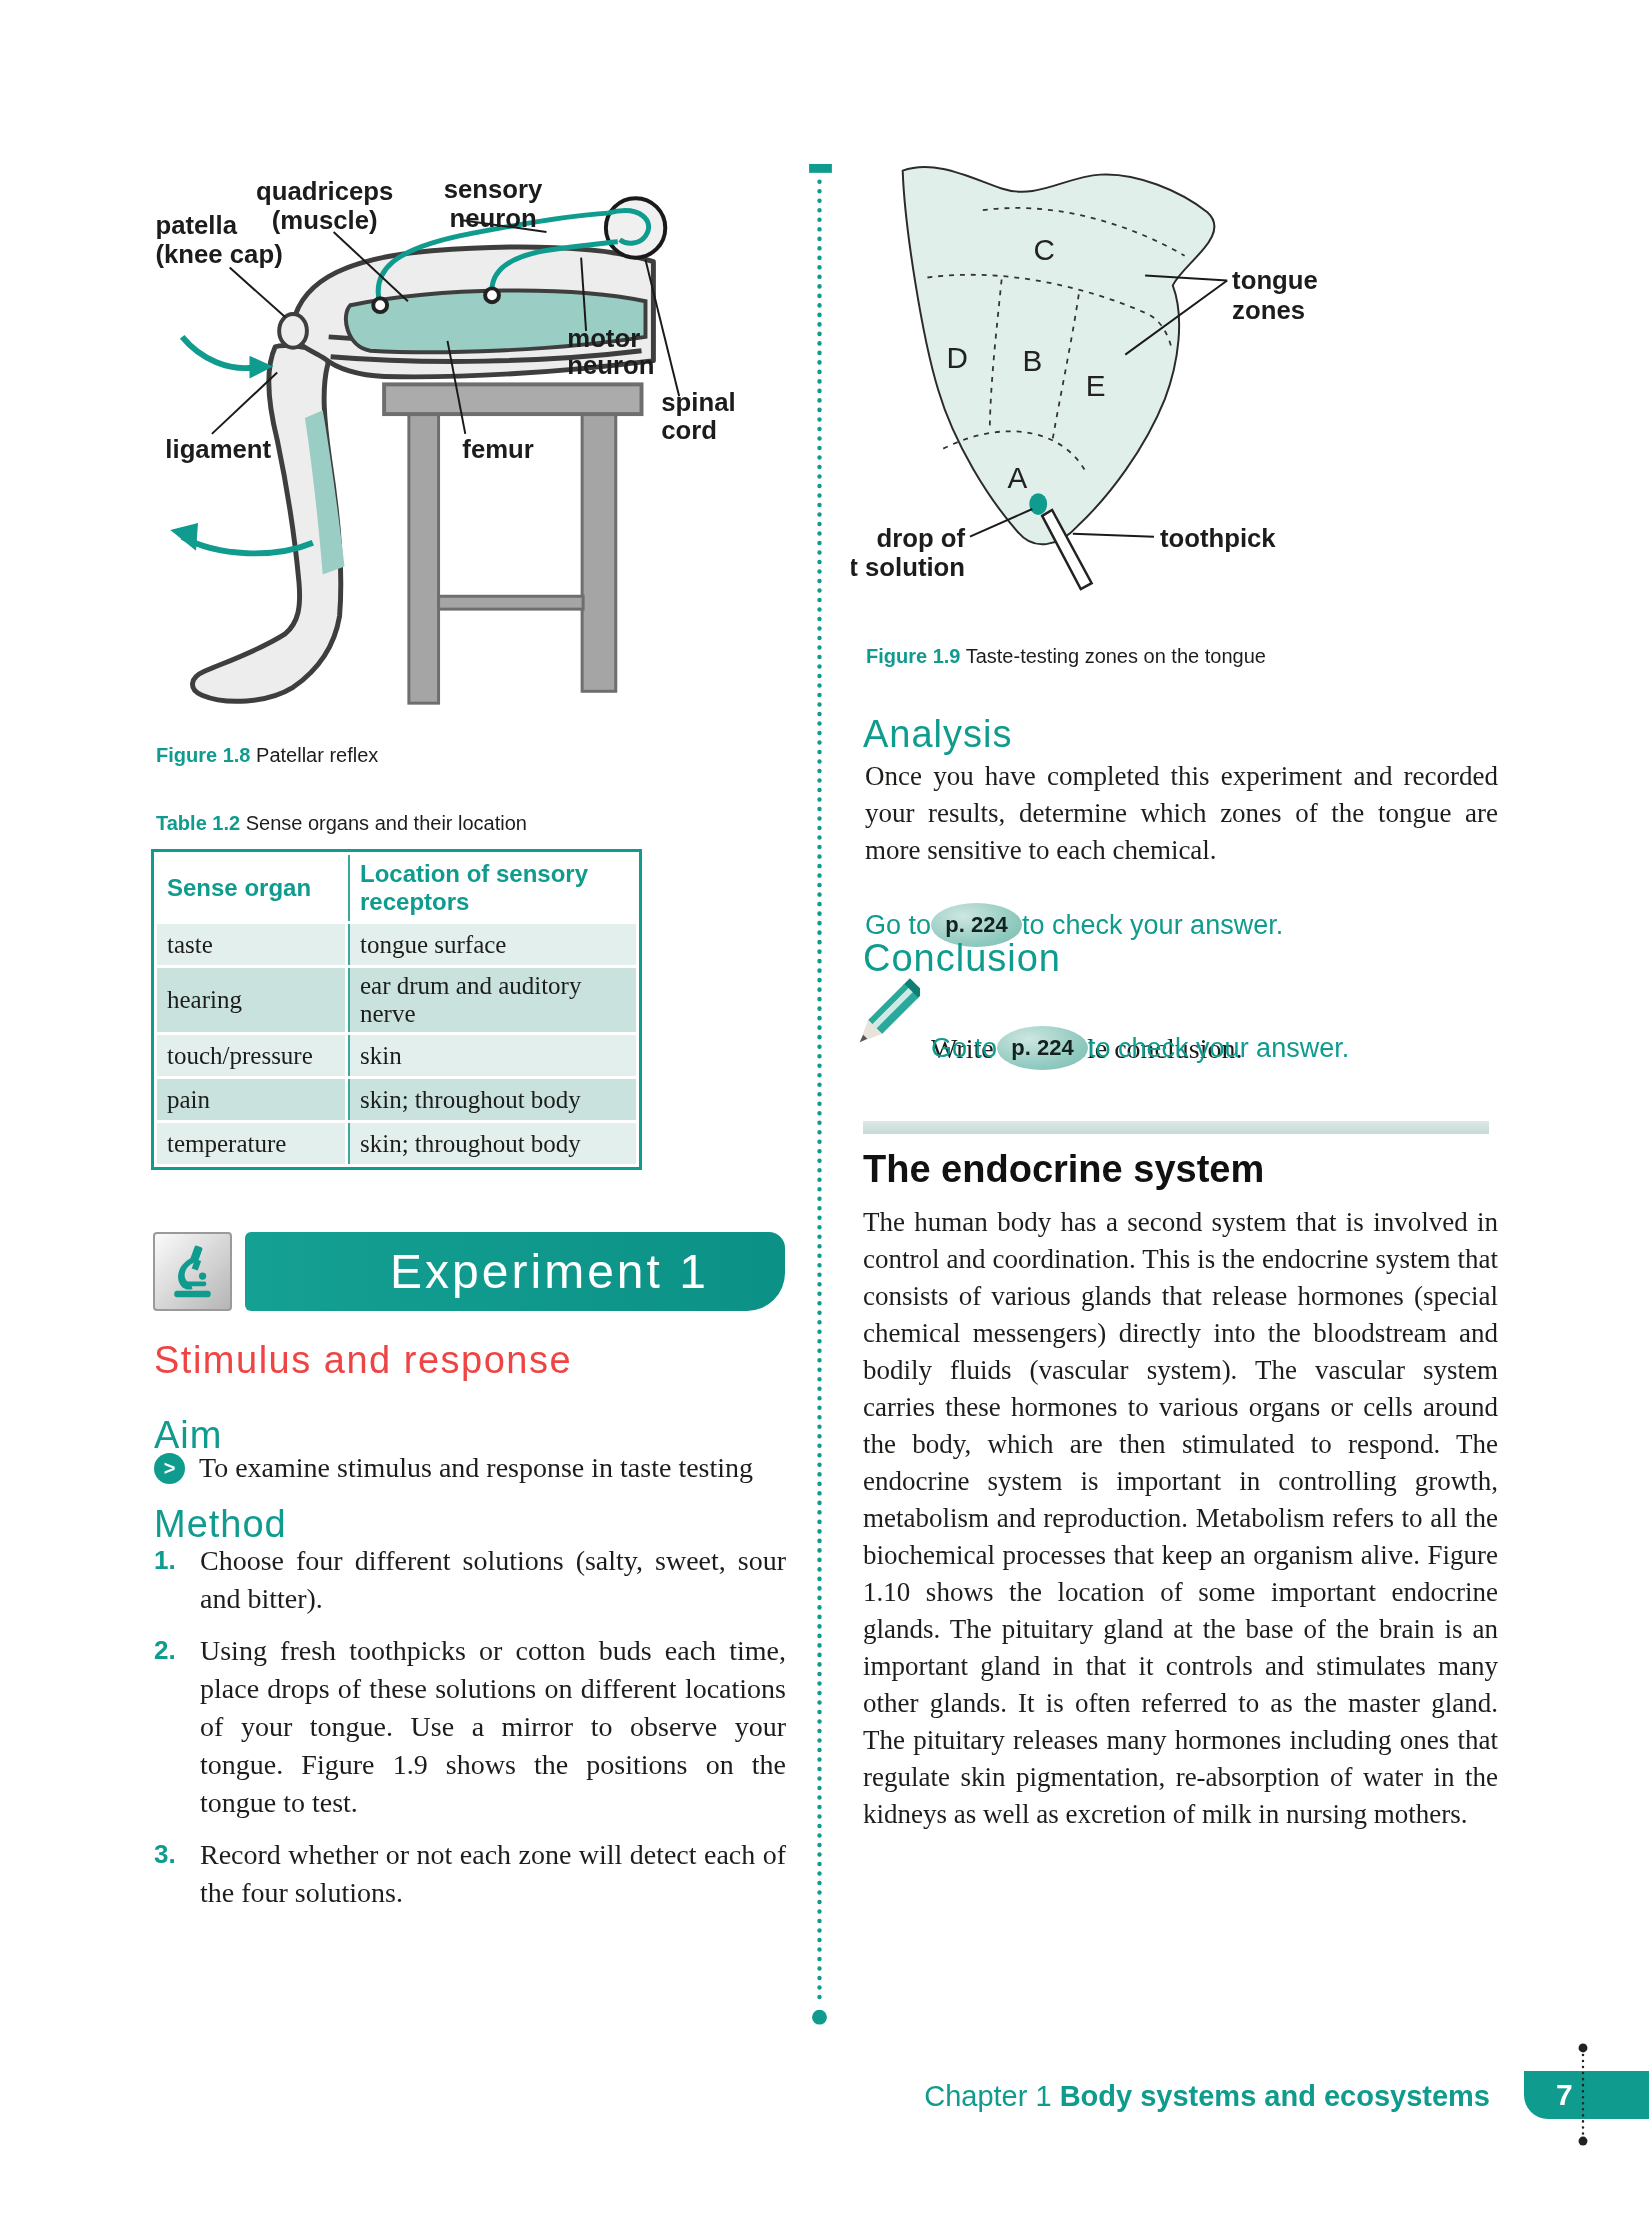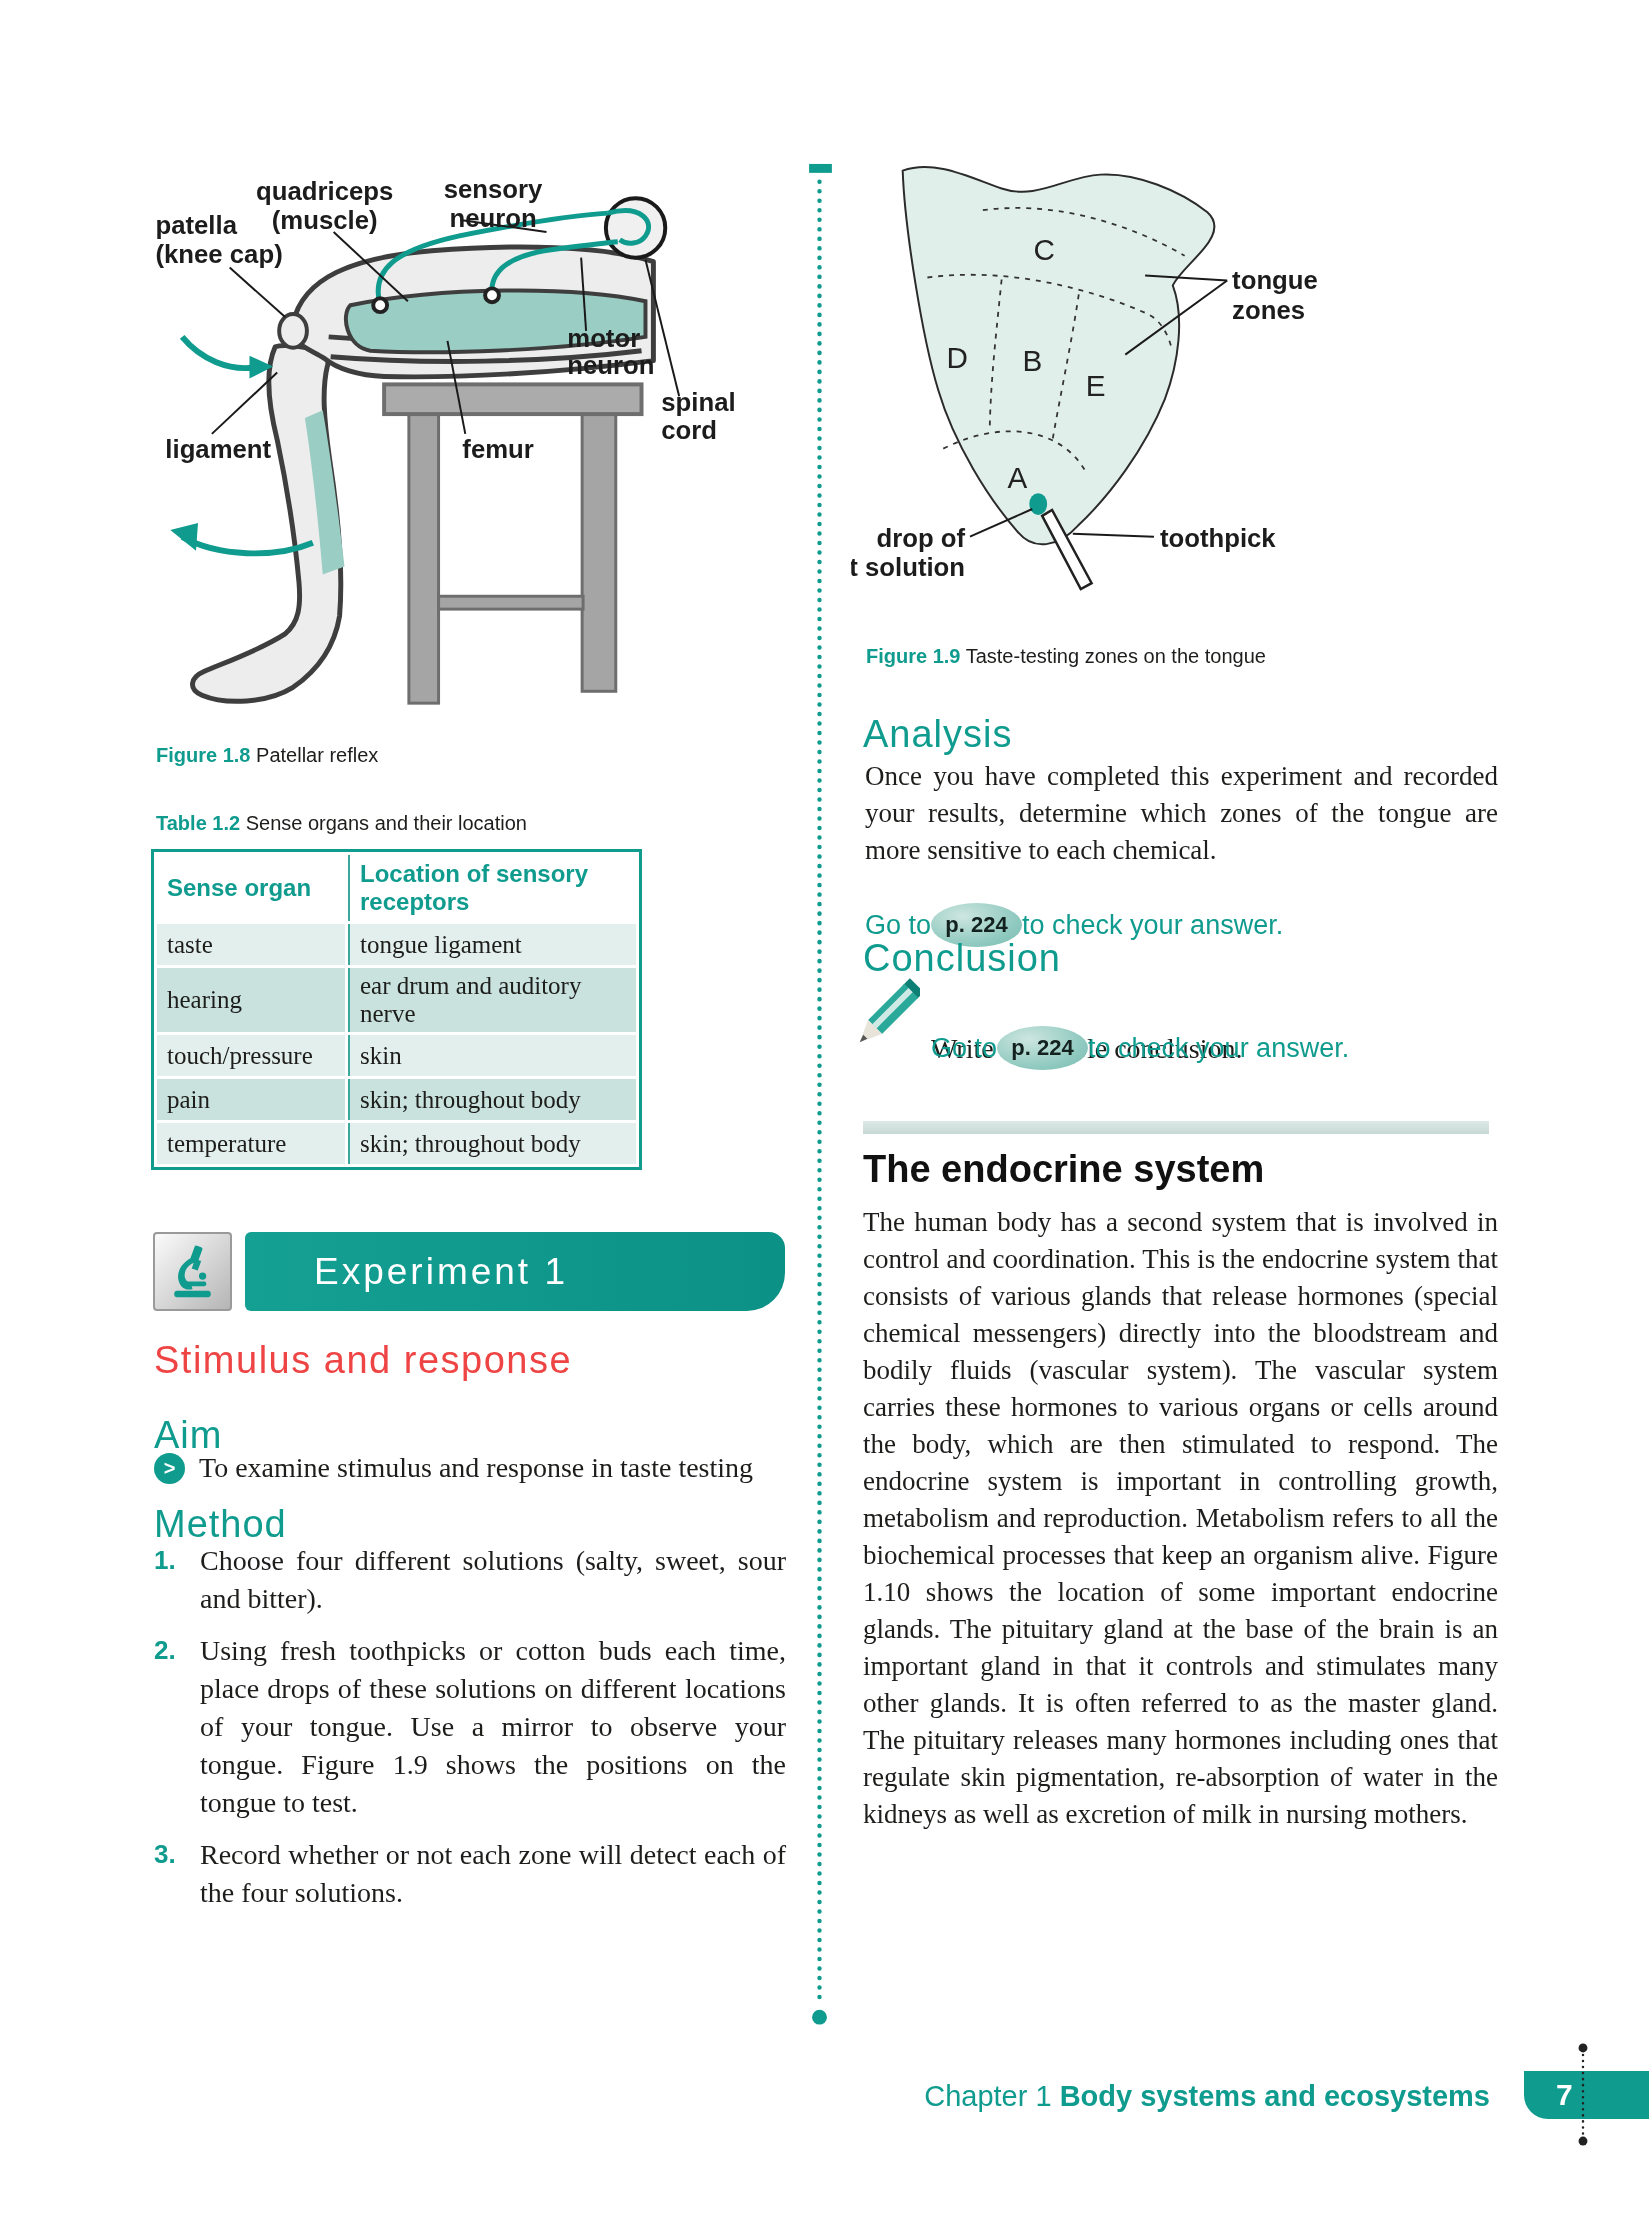--- a/index.html
+++ b/index.html
@@ -12,21 +12,21 @@
   .caption b{color:#0f9b8e;}
   
   table.sense{border-collapse:separate;border-spacing:3px;background:#ffffff;border:3px solid #0f9b8e;width:491px;}
   table.sense th{font-family:"Liberation Sans",sans-serif;font-size:24px;color:#0f9b8e;text-align:left;padding:5px 10px;background:#ffffff;height:34px;}
   table.sense td{font-size:25px;padding:4px 10px;height:33px;}
   table.sense td.c2,table.sense th.c2{border-left:2px solid #3aa99c;}
   table.sense tr.odd td{background:#e3efec;}
   table.sense tr.even td{background:#c9e2dd;}
   
   .exp-icon{width:79px;height:79px;background:linear-gradient(135deg,#fbfbfb,#b5b5b5);border:2px solid #9a9a9a;border-radius:4px;display:flex;align-items:center;justify-content:center;box-sizing:border-box;}
-  .exp-banner{width:540px;height:79px;background:linear-gradient(90deg,#14a093,#0c9186);border-radius:6px 16px 38px 6px;color:#ffffff;font-family:"Liberation Sans",sans-serif;font-size:37px;letter-spacing:3px;line-height:79px;padding-left:69px;box-sizing:border-box;}
+  .exp-banner{width:540px;height:79px;background:linear-gradient(90deg,#14a093,#0c9186);border-radius:6px 16px 38px 6px;color:#ffffff;font-family:"Liberation Sans",sans-serif;font-size:48px;letter-spacing:3px;line-height:79px;padding-left:69px;box-sizing:border-box;text-align:center;}
   
   .aim-row{display:flex;align-items:flex-start;gap:14px;}
   .chev{width:31px;height:31px;border-radius:50%;background:#0f9b8e;color:#fff;font-family:"Liberation Sans",sans-serif;font-weight:700;font-size:20px;line-height:31px;text-align:center;flex:none;margin-top:4px;}
   .serif-line{font-size:28px;line-height:38px;}
   .mitem{display:flex;gap:12px;margin-bottom:14px;}
   .mnum{flex:none;width:34px;font-family:"Liberation Sans",sans-serif;font-weight:700;font-size:26px;color:#0f9b8e;padding-top:3px;}
   .mtext{font-size:28px;line-height:38px;text-align:justify;}
   
   .para{font-size:27px;line-height:37px;text-align:justify;}
   .goto{display:flex;align-items:center;font-family:"Liberation Sans",sans-serif;font-size:27px;color:#0f9b8e;}
@@ -116,21 +116,21 @@
 </div>
 
 <table class="sense abs" style="left:151px;top:849px;">
   <tbody>
       <tr>
     <th style="width:168px;">Sense organ</th>
     <th class="c2">Location of sensory receptors</th>
   </tr>
   <tr class="odd">
         <td>taste</td>
-        <td class="c2">tongue ligament</td>
+        <td class="c2">tongue surface</td>
       </tr>
   <tr class="even">
         <td>hearing</td>
         <td class="c2">ear drum and auditory nerve</td>
       </tr>
   <tr class="odd">
         <td>touch/pressure</td>
         <td class="c2">skin</td>
       </tr>
   <tr class="even">

